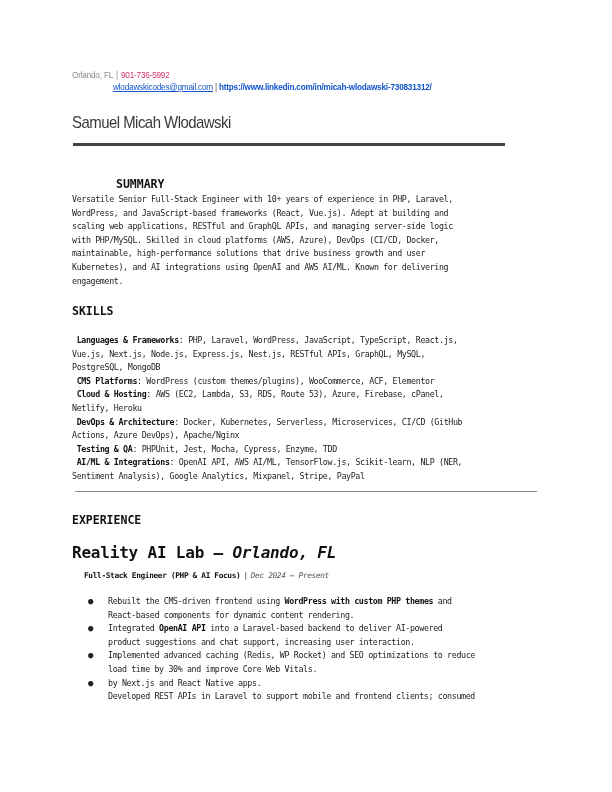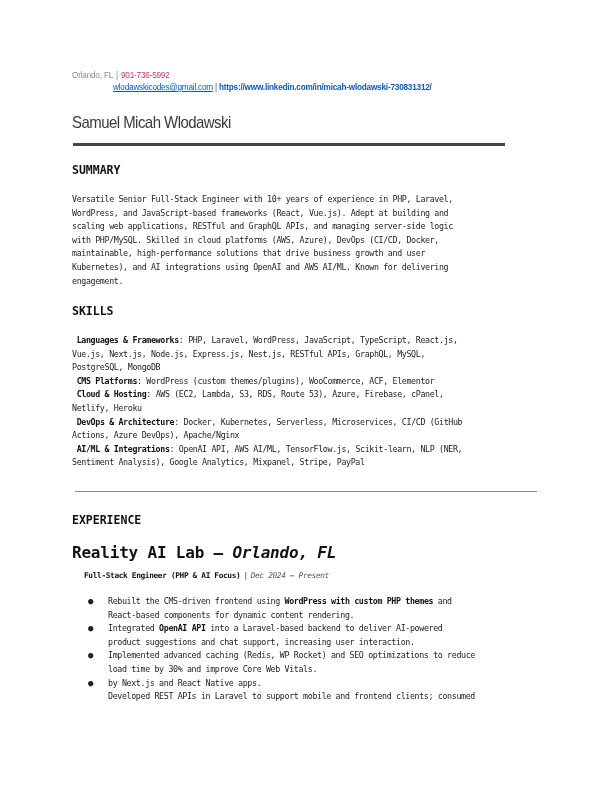--- a/index.html
+++ b/index.html
@@ -165,21 +165,21 @@
   <div class="contact-line1">
     <span>Orlando, FL</span><span class="sep">|</span><span class="phone">901-736-5992</span>
   </div>
   <div class="contact-line2">
     <span class="email">wlodawskicodes@gmail.com</span><span class="sep">|</span><span class="linkedin">https://www.linkedin.com/in/micah-wlodawski-730831312/</span>
   </div>
 
   <div class="name">Samuel Micah Wlodawski</div>
   <div class="thick-rule"></div>
 
-  <div class="section-title" style="top:163px;">SUMMARY</div>
+  <div class="section-title" style="top:177px;margin-left:44px;">SUMMARY</div>
   <div class="summary mono">
     <span class="line">Versatile Senior Full-Stack Engineer with 10+ years of experience in PHP, Laravel,</span>
     <span class="line">WordPress, and JavaScript-based frameworks (React, Vue.js). Adept at building and</span>
     <span class="line">scaling web applications, RESTful and GraphQL APIs, and managing server-side logic</span>
     <span class="line">with PHP/MySQL. Skilled in cloud platforms (AWS, Azure), DevOps (CI/CD, Docker,</span>
     <span class="line">maintainable, high-performance solutions that drive business growth and user</span>
     <span class="line">Kubernetes), and AI integrations using OpenAI and AWS AI/ML. Known for delivering</span>
     <span class="line">engagement.</span>
   </div>
 
@@ -191,20 +191,21 @@
     <span class="line">PostgreSQL, MongoDB</span>
 
     <span class="line">&nbsp;<b>CMS Platforms</b>: <span>WordPress (custom themes/plugins), WooCommerce, ACF, Elementor</span></span>
 
     <span class="line">&nbsp;<b>Cloud &amp; Hosting</b>: <span>AWS (EC2, Lambda, S3, RDS, Route 53), Azure, Firebase, cPanel,</span></span>
     <span class="line">Netlify, Heroku</span>
 
     <span class="line">&nbsp;<b>DevOps &amp; Architecture</b>: <span>Docker, Kubernetes, Serverless, Microservices, CI/CD (GitHub</span></span>
     <span class="line">Actions, Azure DevOps), Apache/Nginx</span>
 
+    <span class="line">&nbsp;<b>Testing &amp; QA</b>: <span>PHPUnit, Jest, Mocha, Cypress, Enzyme, TDD</span></span>
 
     <span class="line">&nbsp;<b>AI/ML &amp; Integrations</b>: <span>OpenAI API, AWS AI/ML, TensorFlow.js, Scikit-learn, NLP (NER,</span></span>
     <span class="line">Sentiment Analysis), Google Analytics, Mixpanel, Stripe, PayPal</span>
   </div>
 
   <div class="thin-rule"></div>
 
   <div class="section-title" style="top:513px;text-align:right;">EXPERIENCE</div>
 
   <div class="company"><span>Reality AI Lab</span><span> – </span><i>Orlando, FL</i></div>

